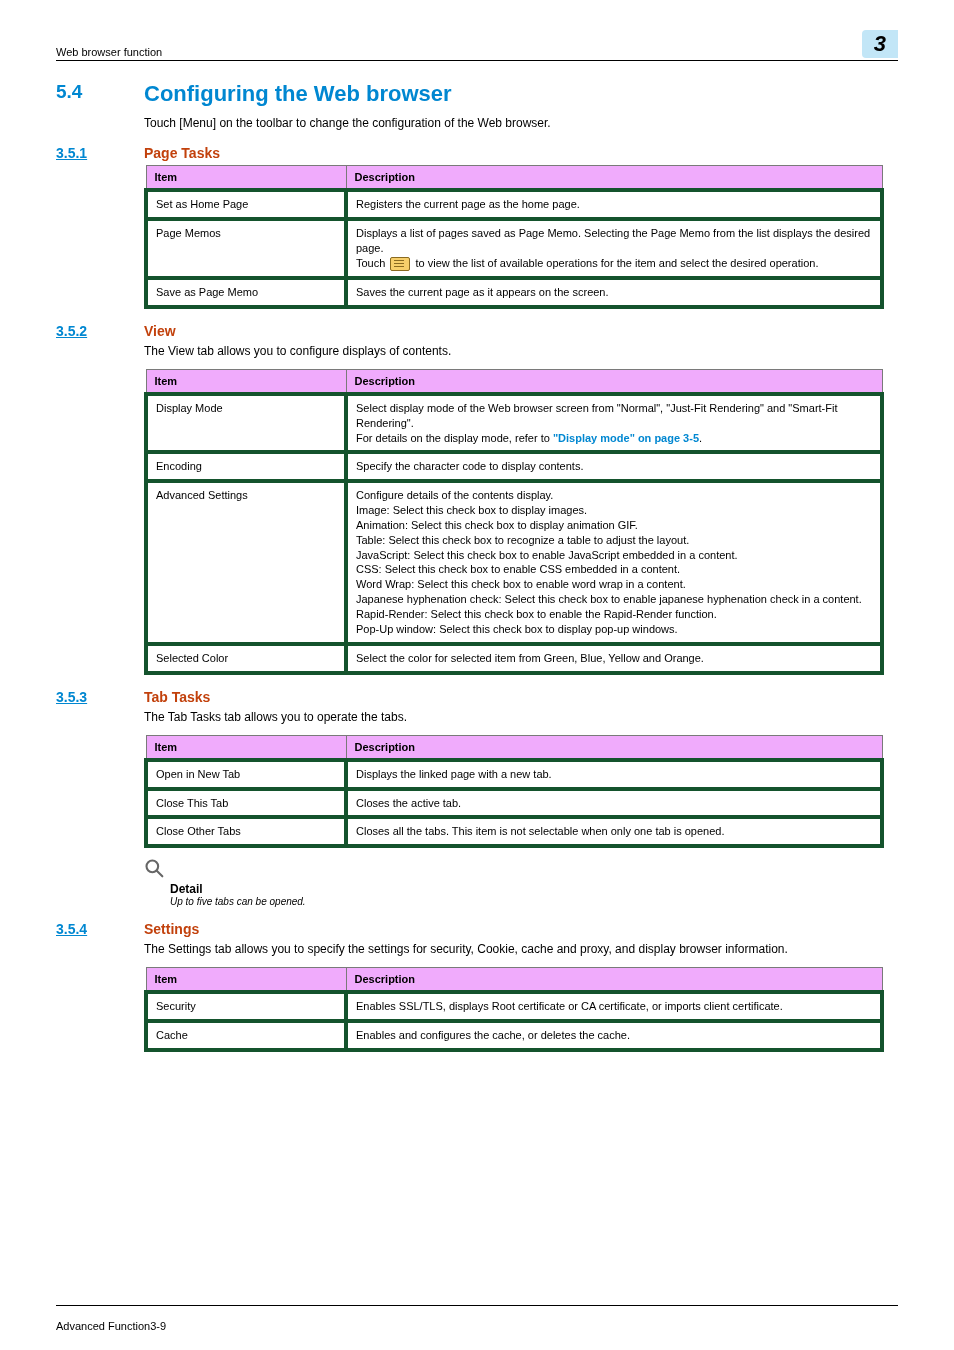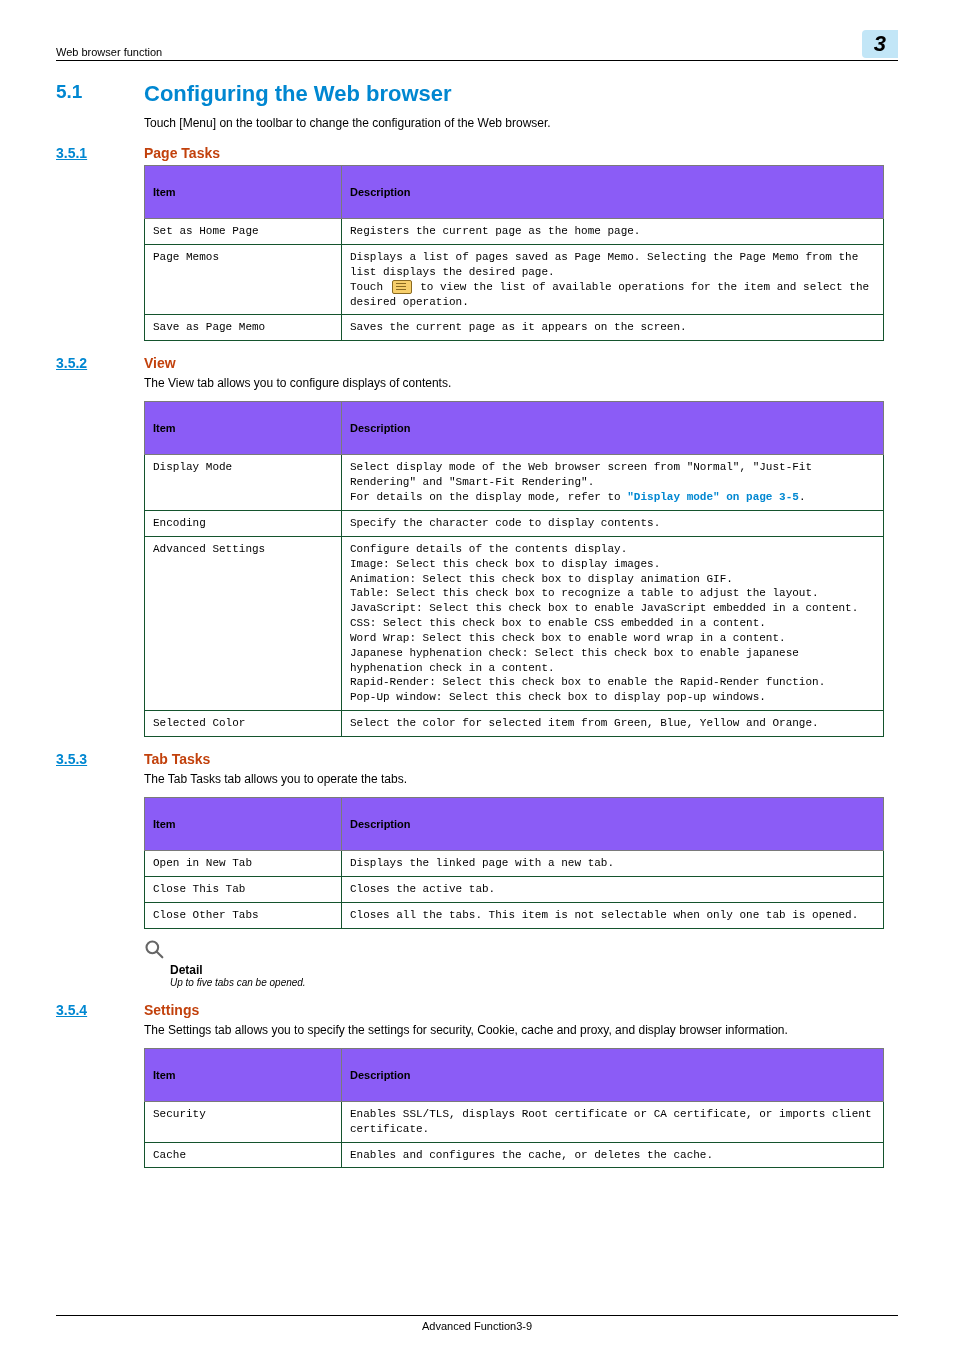--- a/index.html
+++ b/index.html
@@ -9,44 +9,44 @@
   .runhead-title{font-size:11px;color:#000;}
   .chap-badge{background:#c2e6f7;border-radius:4px 0 0 4px;padding:0 12px 0 12px;font-size:22px;font-weight:bold;color:#000;font-style:italic;line-height:28px;}
   .h1-row{display:flex;gap:28px;margin:10px 0 8px 0;}
   .h1-num{color:#0087d1;font-weight:bold;font-size:19px;width:60px;}
   .h1-title{color:#0087d1;font-weight:bold;font-size:22px;}
   .h2-row{display:flex;gap:28px;margin:14px 0 4px 0;}
   .h2-num{color:#0087d1;font-weight:bold;font-size:14px;width:60px;text-decoration:underline;}
   .h2-title{color:#c2410c;font-weight:bold;font-size:14px;}
   .body-text{font-size:12px;line-height:1.35;margin:4px 0 10px 88px;}
   table.doc{border-collapse:collapse;width:740px;margin:4px 0 6px 88px;font-size:11px;}
-  table.doc th{background:#8b5cf6;font-weight:bold;text-align:left;padding:20px 8px;border:1px solid #7a7a7a;}
-  table.doc td{padding:5px 8px;border:1px solid #14532d;vertical-align:top;line-height:1.35;font-family:Liberation Mono, monospace;}
+  table.doc th{background:#f0abfc;font-weight:bold;text-align:left;padding:5px 8px;border:1px solid #7a7a7a;}
+  table.doc td{padding:5px 8px;border:4px solid #14532d;vertical-align:top;line-height:1.35;}
   table.doc td.item{width:180px;}
   .link{color:#0087d1;font-weight:bold;}
   .inline-icon{display:inline-block;width:18px;height:12px;background:#f7cf6b;border:1px solid #8a6a20;border-radius:2px;vertical-align:middle;position:relative;margin:0 2px;}
   .inline-icon::before{content:"";position:absolute;left:3px;top:2px;width:10px;height:1px;background:#8a6a20;box-shadow:0 3px 0 #8a6a20,0 6px 0 #8a6a20;}
   .detail-block{margin:10px 0 0 88px;}
   .mag{display:inline-block;vertical-align:top;margin-right:6px;}
   .mag svg{width:20px;height:20px;}
   .detail-title{font-weight:bold;font-size:12px;margin-left:26px;}
   .detail-body{font-style:italic;font-size:10px;margin-left:26px;}
-  .footer{position:absolute;bottom:18px;left:56px;right:56px;border-top:1px solid #000;padding-top:4px;display:flex;justify-content:center;font-size:11px;}
+  .footer{position:absolute;bottom:18px;left:56px;right:56px;border-top:1px solid #000;padding-top:14px;display:flex;justify-content:flex-start;font-size:11px;}
 </style>
 </head>
 <body>
 <div class="page">
 
 <div class="runhead">
   <span class="runhead-title">Web browser function</span>
   <span class="chap-badge">3</span>
 </div>
 
 <div class="h1-row">
-  <span class="h1-num">5.1</span>
+  <span class="h1-num">5.4</span>
   <span class="h1-title">Configuring the Web browser</span>
 </div>
 <p class="body-text">Touch [Menu] on the toolbar to change the configuration of the Web browser.</p>
 
 <div class="h2-row">
   <span class="h2-num">3.5.1</span>
   <span class="h2-title">Page Tasks</span>
 </div>
 
 <table class="doc">

